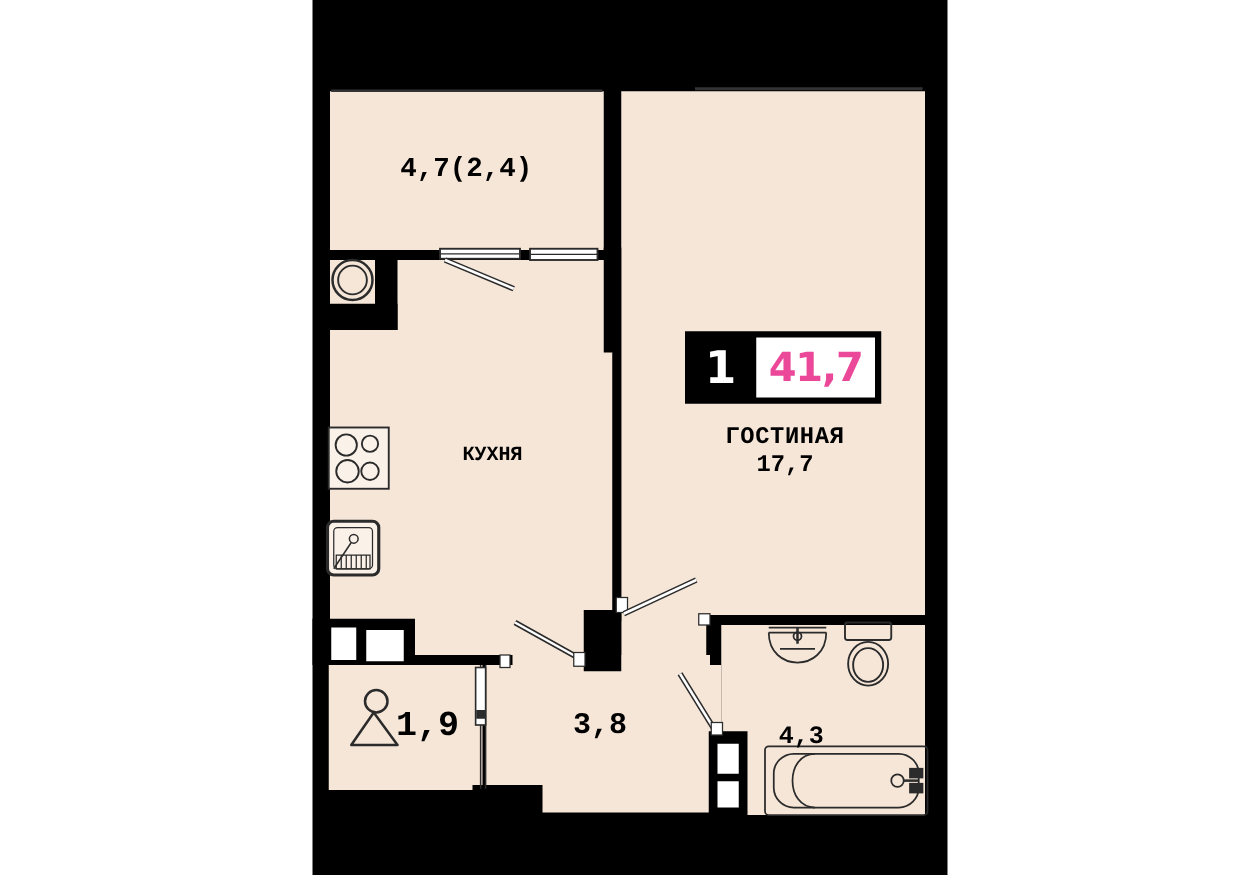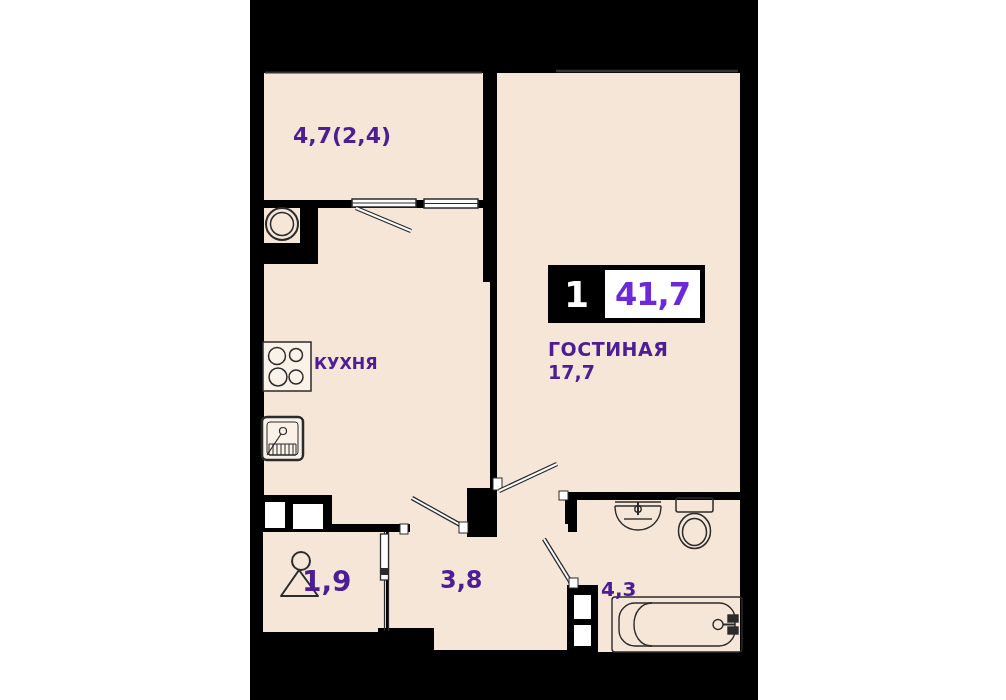--- a/index.html
+++ b/index.html
@@ -7,31 +7,31 @@
     position:relative;width:1006px;height:700px;overflow:hidden;
     background:#ffffff;
     font-family:"DejaVu Sans","Liberation Sans",sans-serif;
   }
   .panel{position:absolute;left:250px;top:0;width:508px;height:700px;background:#000000;}
   .room{position:absolute;background:#f5e6d8;}
   .wall{position:absolute;background:#000000;}
   .whitecell{position:absolute;background:#ffffff;}
   .overlay{position:absolute;left:0;top:0;width:1006px;height:700px;pointer-events:none;}
   .lbl{
-    position:absolute;color:#4c1d95;font-weight:700;
-    line-height:1.05;letter-spacing:0px;white-space:nowrap;
+    position:absolute;color:#000000;font-weight:700;text-align:center;
+    line-height:1.05;letter-spacing:0px;white-space:nowrap;font-family:Liberation Mono, monospace;
   }
   .badge{position:absolute;left:548px;top:265px;width:157px;height:58px;background:#000000;}
   .badge-rooms{
     position:absolute;left:0;top:0;width:57px;height:58px;display:flex;
     align-items:center;justify-content:center;color:#ffffff;font-weight:700;font-size:36px;
   }
   .badge-area{
     position:absolute;left:57px;top:5px;width:95px;height:48px;background:#ffffff;
-    display:flex;align-items:center;justify-content:center;color:#6d28d9;
+    display:flex;align-items:center;justify-content:center;color:#ec4899;
     font-weight:700;font-size:32px;letter-spacing:-1px;
   }
 </style>
 </head>
 <body>
 
 <div class="stage">
 
   <div class="panel"></div>
 

